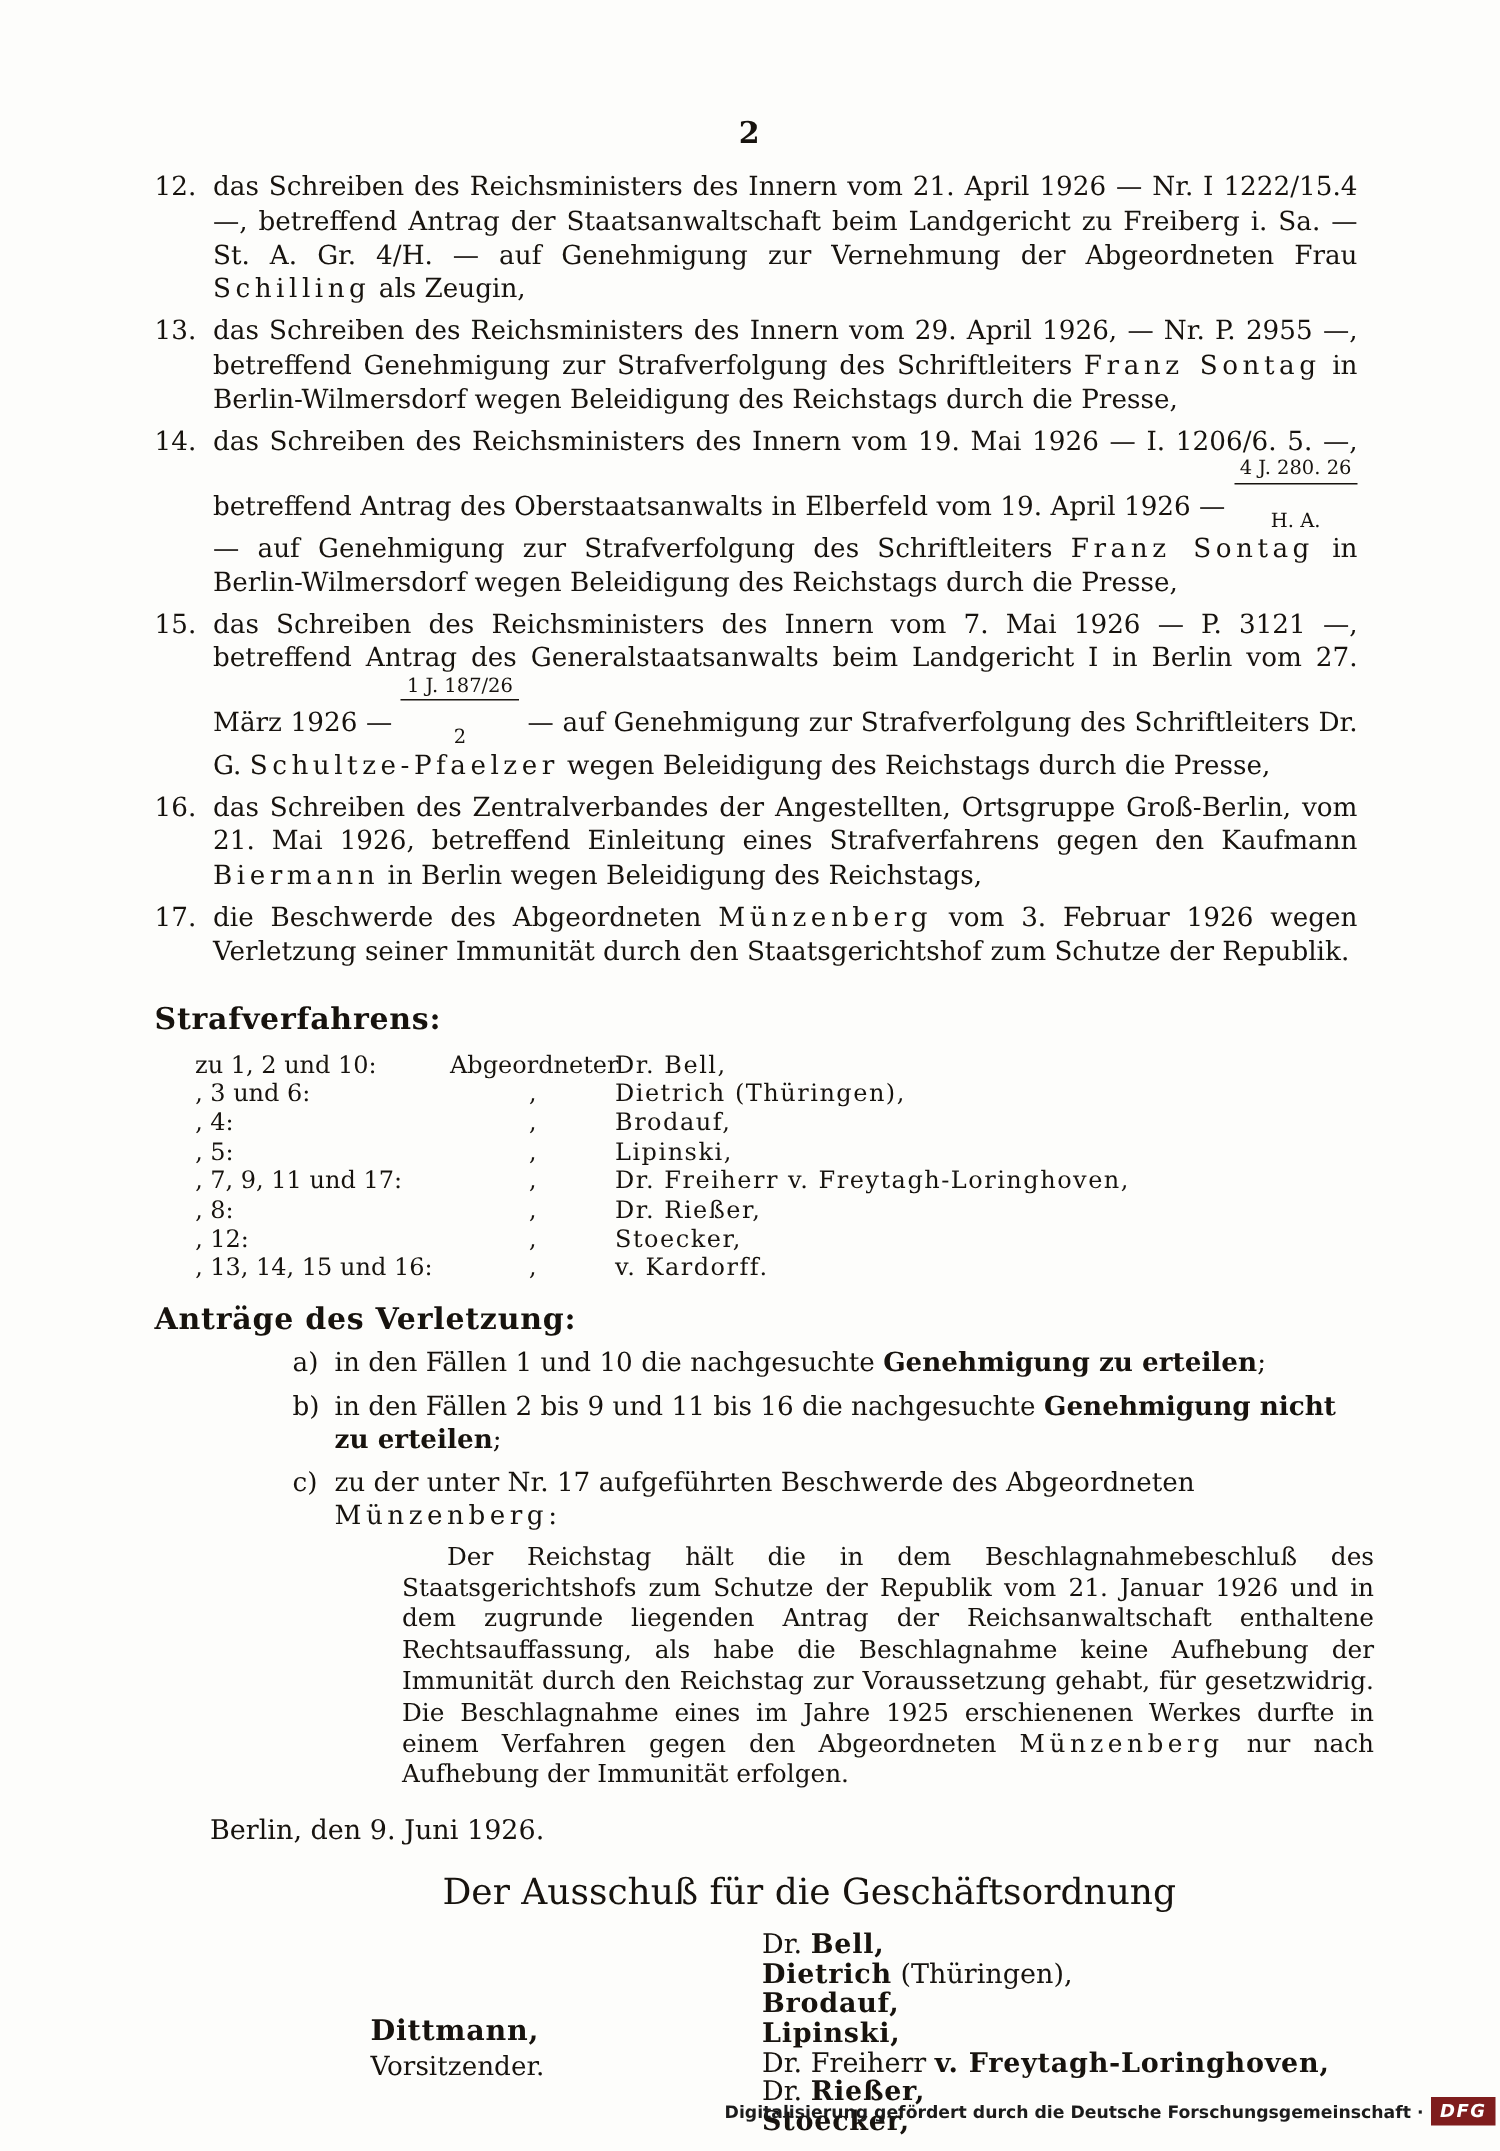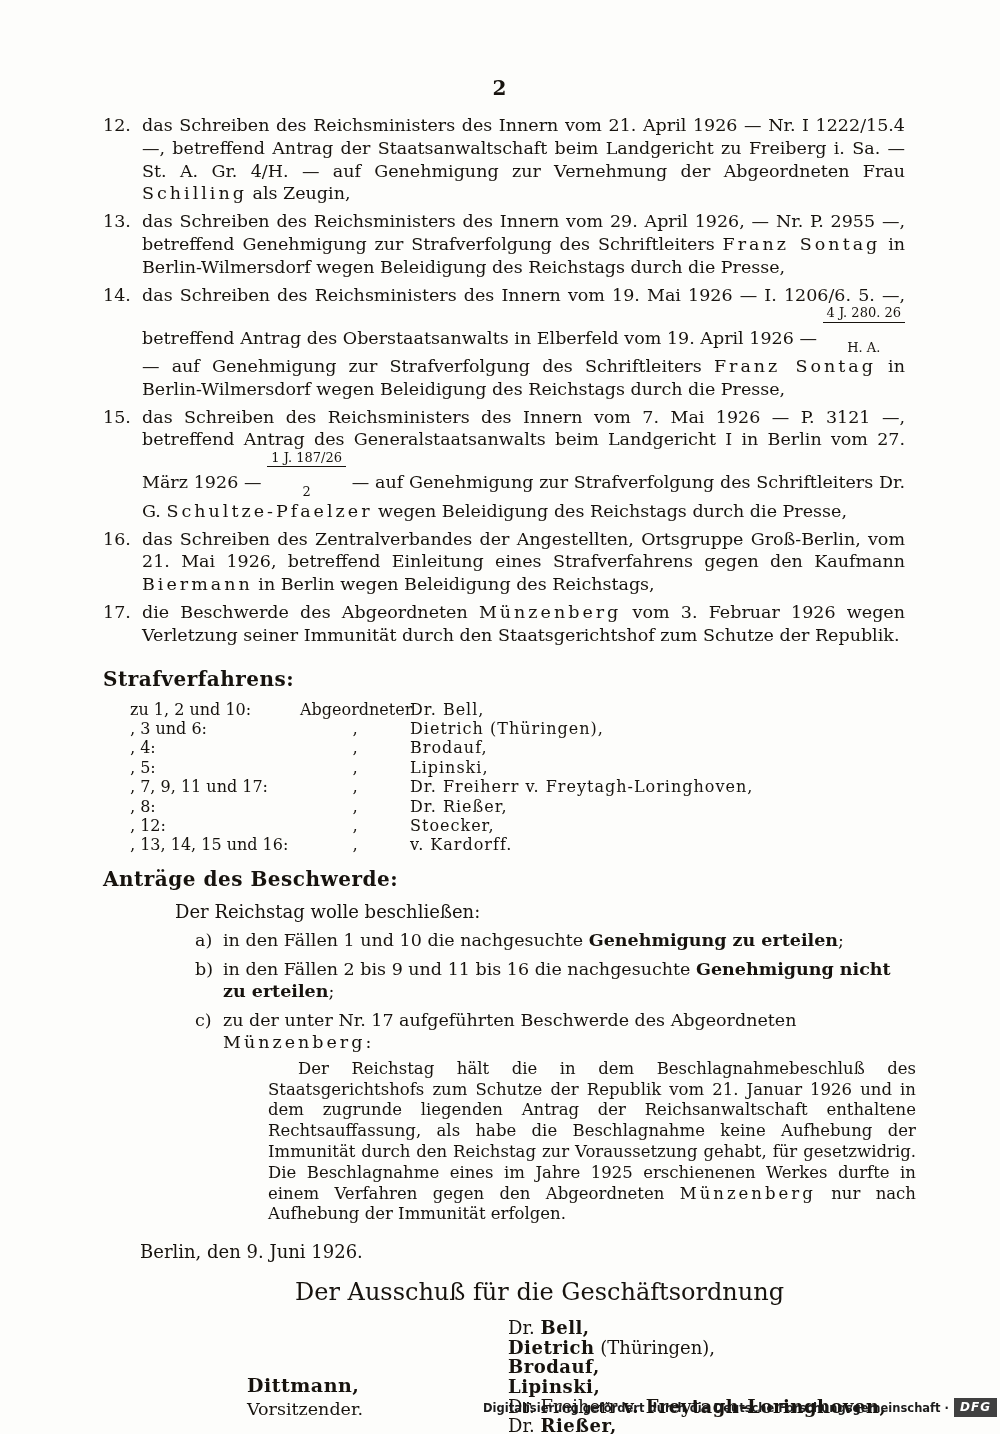--- a/index.html
+++ b/index.html
@@ -87,21 +87,21 @@
   .footer {
     position:absolute;
     right:3px; bottom:17px;
     display:flex; align-items:center; gap:5px;
     font-family:"DejaVu Sans","Liberation Sans",sans-serif;
     font-size:11.5px;
     font-weight:bold;
     color:#1c1c1c;
   }
   .dfg {
-    background:#404040;
+    background:#7f1d1d;
     color:#ffffff;
     font-style:italic;
     font-weight:bold;
     font-size:12px;
     padding:2px 6px 3px 6px;
     letter-spacing:1px;
   }
 </style>
 </head>
 <body>
@@ -179,22 +179,21 @@
         </div>
         <div class="bst-row">
           <span class="c-cases">‚ 13, 14, 15 und 16:</span>
           <span class="c-role ditto">‚</span>
           <span class="c-name">v. Kardorff.</span>
         </div>
       </div>
     </div>
 
     <div>
-      <div class="antr-heading">Anträge des Beschwerde:</div>
-      <div class="antr-intro">Der Reichstag wolle beschließen:</div>
+      <div class="antr-heading">Anträge des Verletzung:</div>
       <div class="point">
         <span class="plabel">a)</span>
         <span><span>in den Fällen 1 und 10 die nachgesuchte </span><span class="b">Genehmigung zu erteilen</span><span>;</span></span>
       </div>
       <div class="point">
         <span class="plabel">b)</span>
         <span><span>in den Fällen 2 bis 9 und 11 bis 16 die nachgesuchte </span><span class="b">Genehmigung nicht zu erteilen</span><span>;</span></span>
       </div>
       <div class="point">
         <span class="plabel">c)</span>

